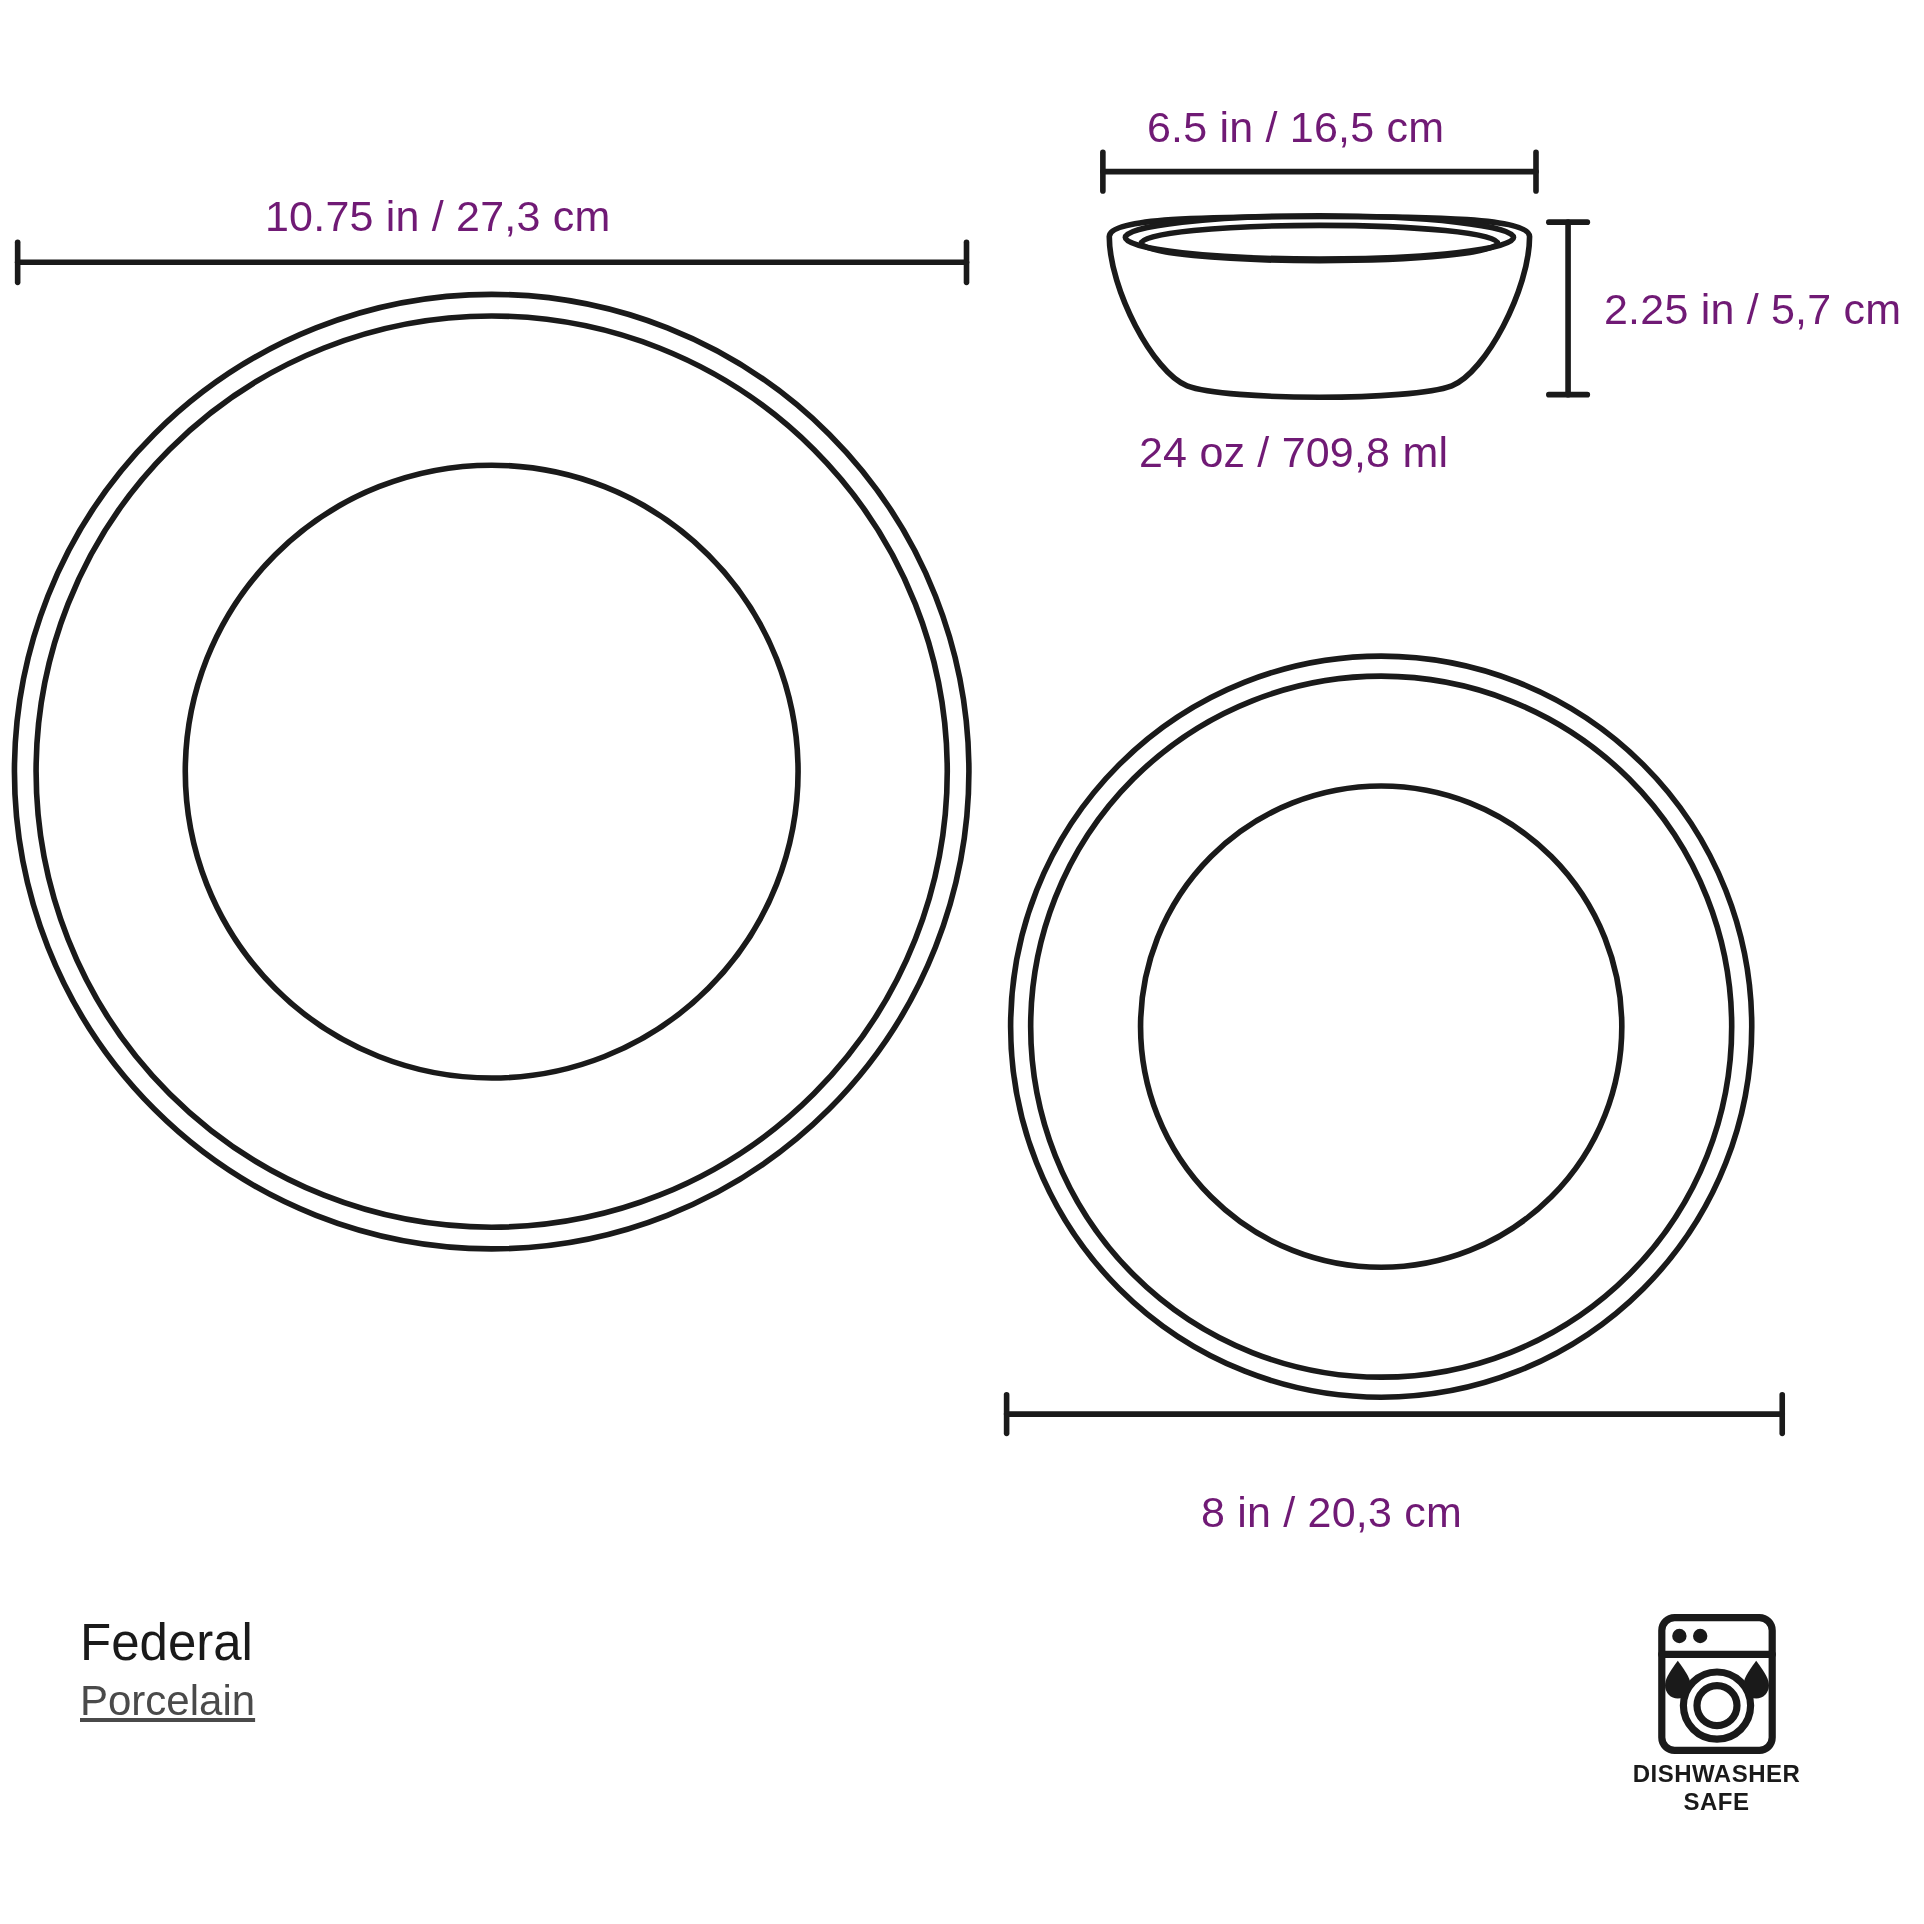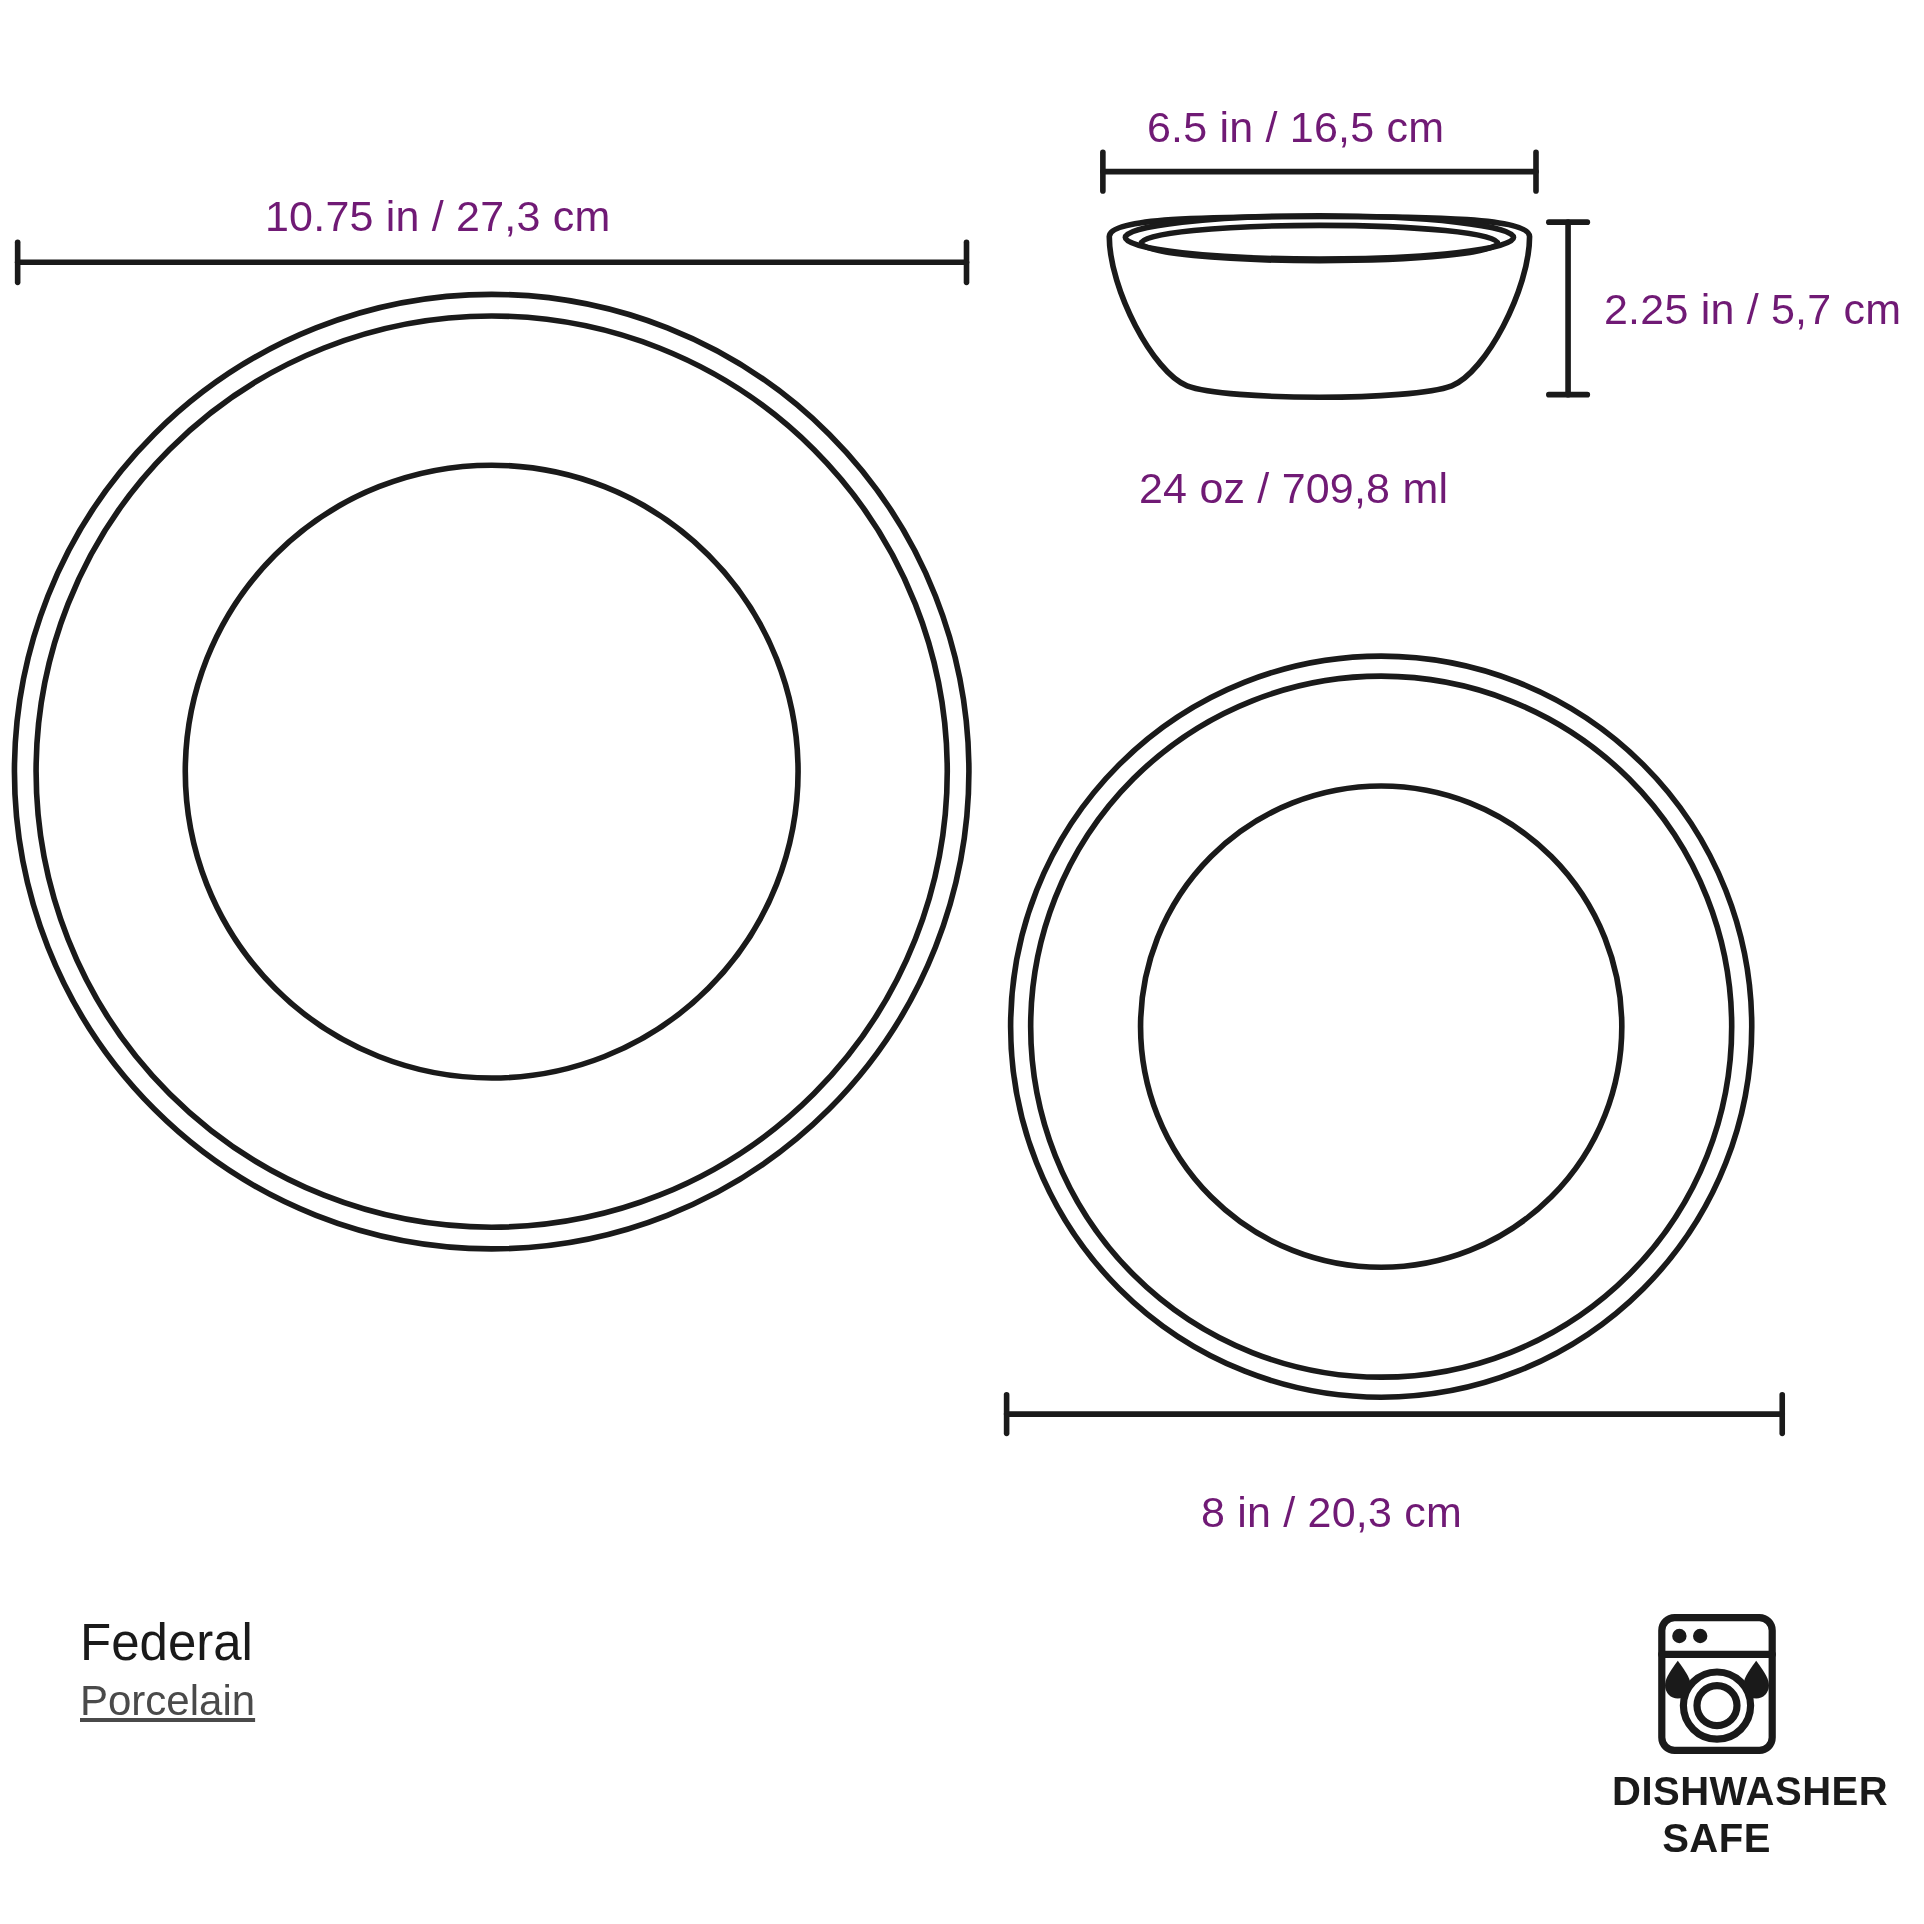--- a/index.html
+++ b/index.html
@@ -43,21 +43,20 @@
     top: 103px;
   }
   #bowl-height-dim-label {
     left: 1584px;
     top: 285px;
     margin-left: 20px;
   }
   #bowl-volume-label {
     left: 1139px;
     top: 428px;
-    margin-top: 36px;
   }
   #salad-plate-dim-label {
     left: 1201px;
     top: 1488px;
   }
   .brand-block {
     position: absolute;
     left: 80px;
     top: 1614px;
   }
@@ -80,26 +79,25 @@
     left: 1612px;
     top: 1608px;
     width: 209px;
     text-align: center;
   }
   .care-badge svg {
     display: block;
     margin: 0 auto;
   }
   .care-text {
-    font-size: 40px;
+    font-size: 24px;
     font-weight: bold;
     letter-spacing: 0.5px;
     line-height: 1.18;
     color: #1a1a1a;
-    margin-top: 8px;
   }
 </style>
 </head>
 <body>
 
 <div class="stage">
 
   <svg class="diagram" viewBox="0 0 2400 2400">
     <g fill="none" stroke="#1a1a1a" stroke-width="7" stroke-linecap="round">
 

